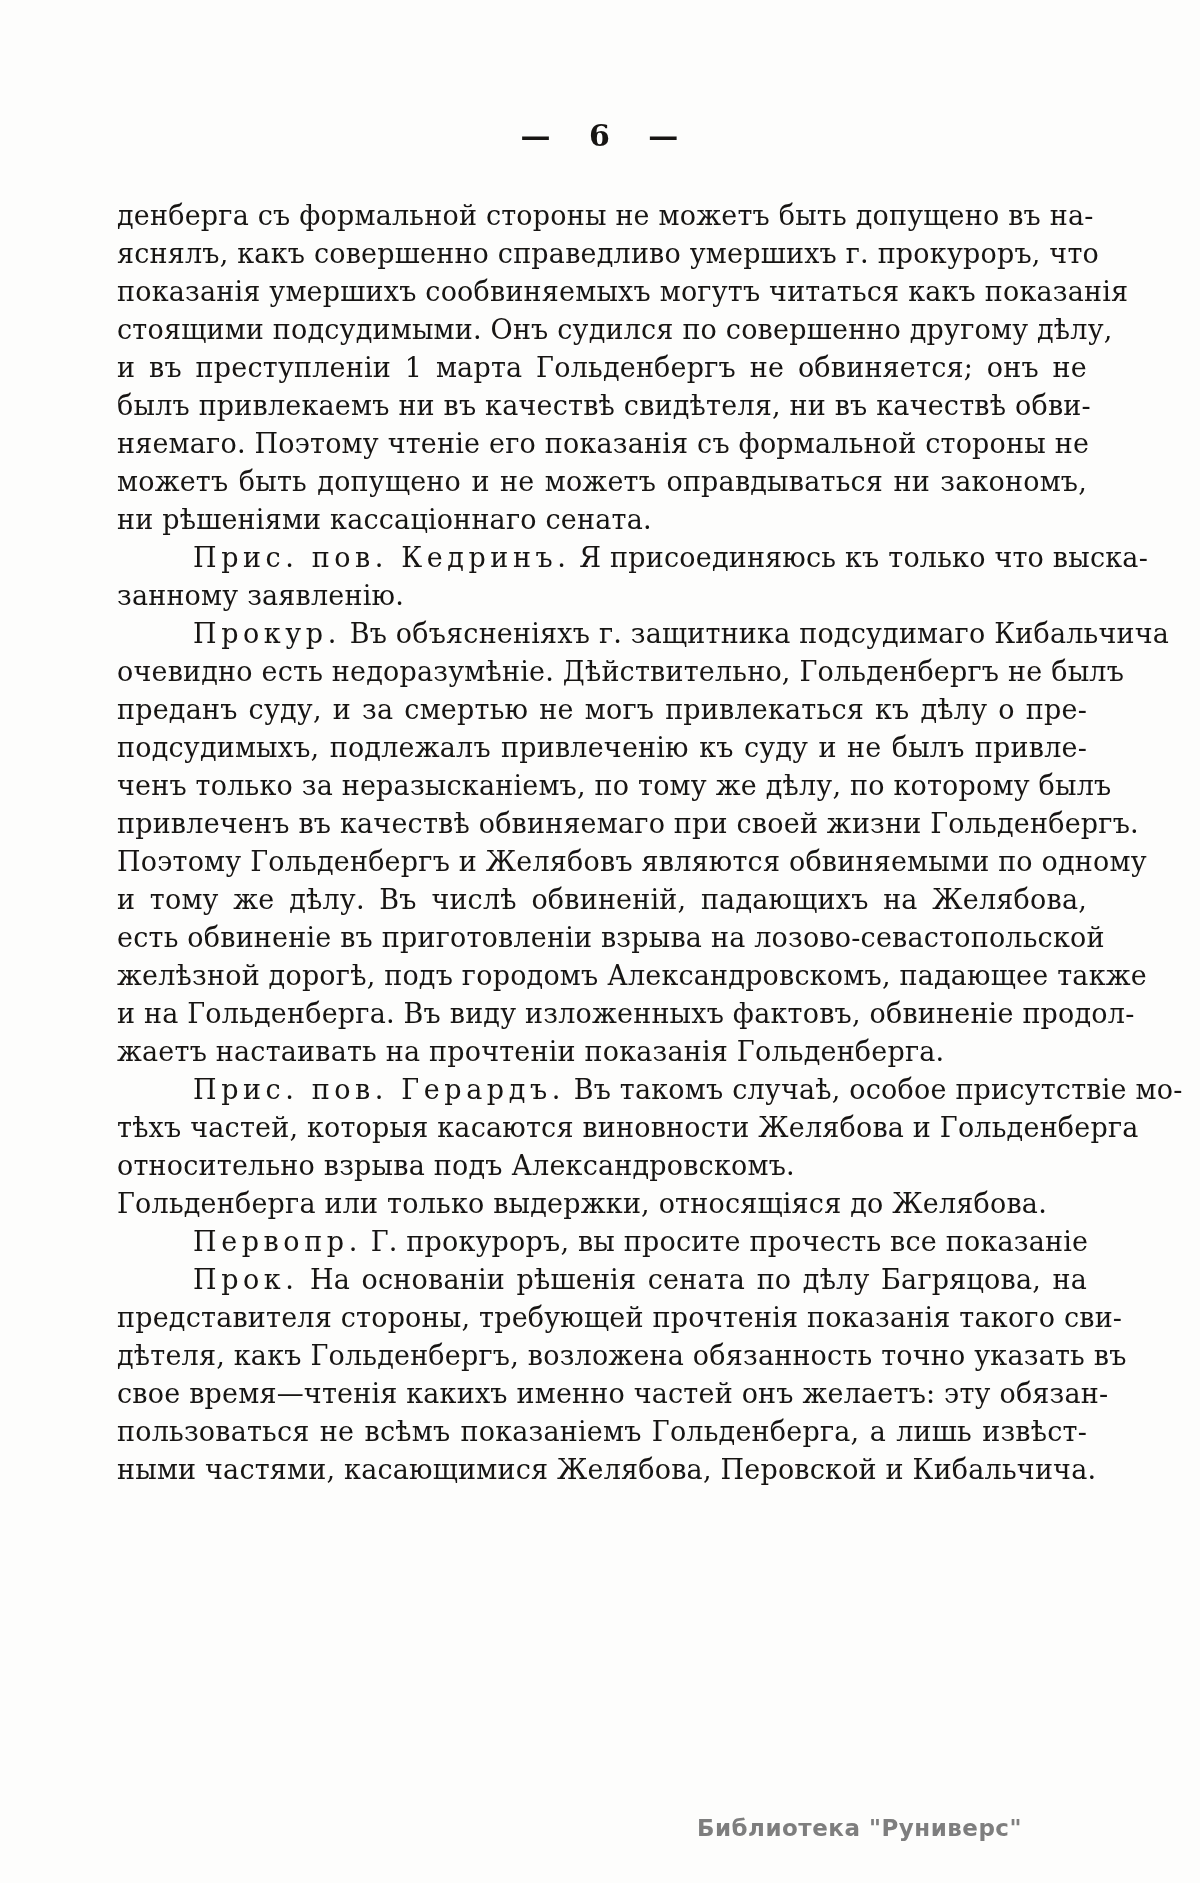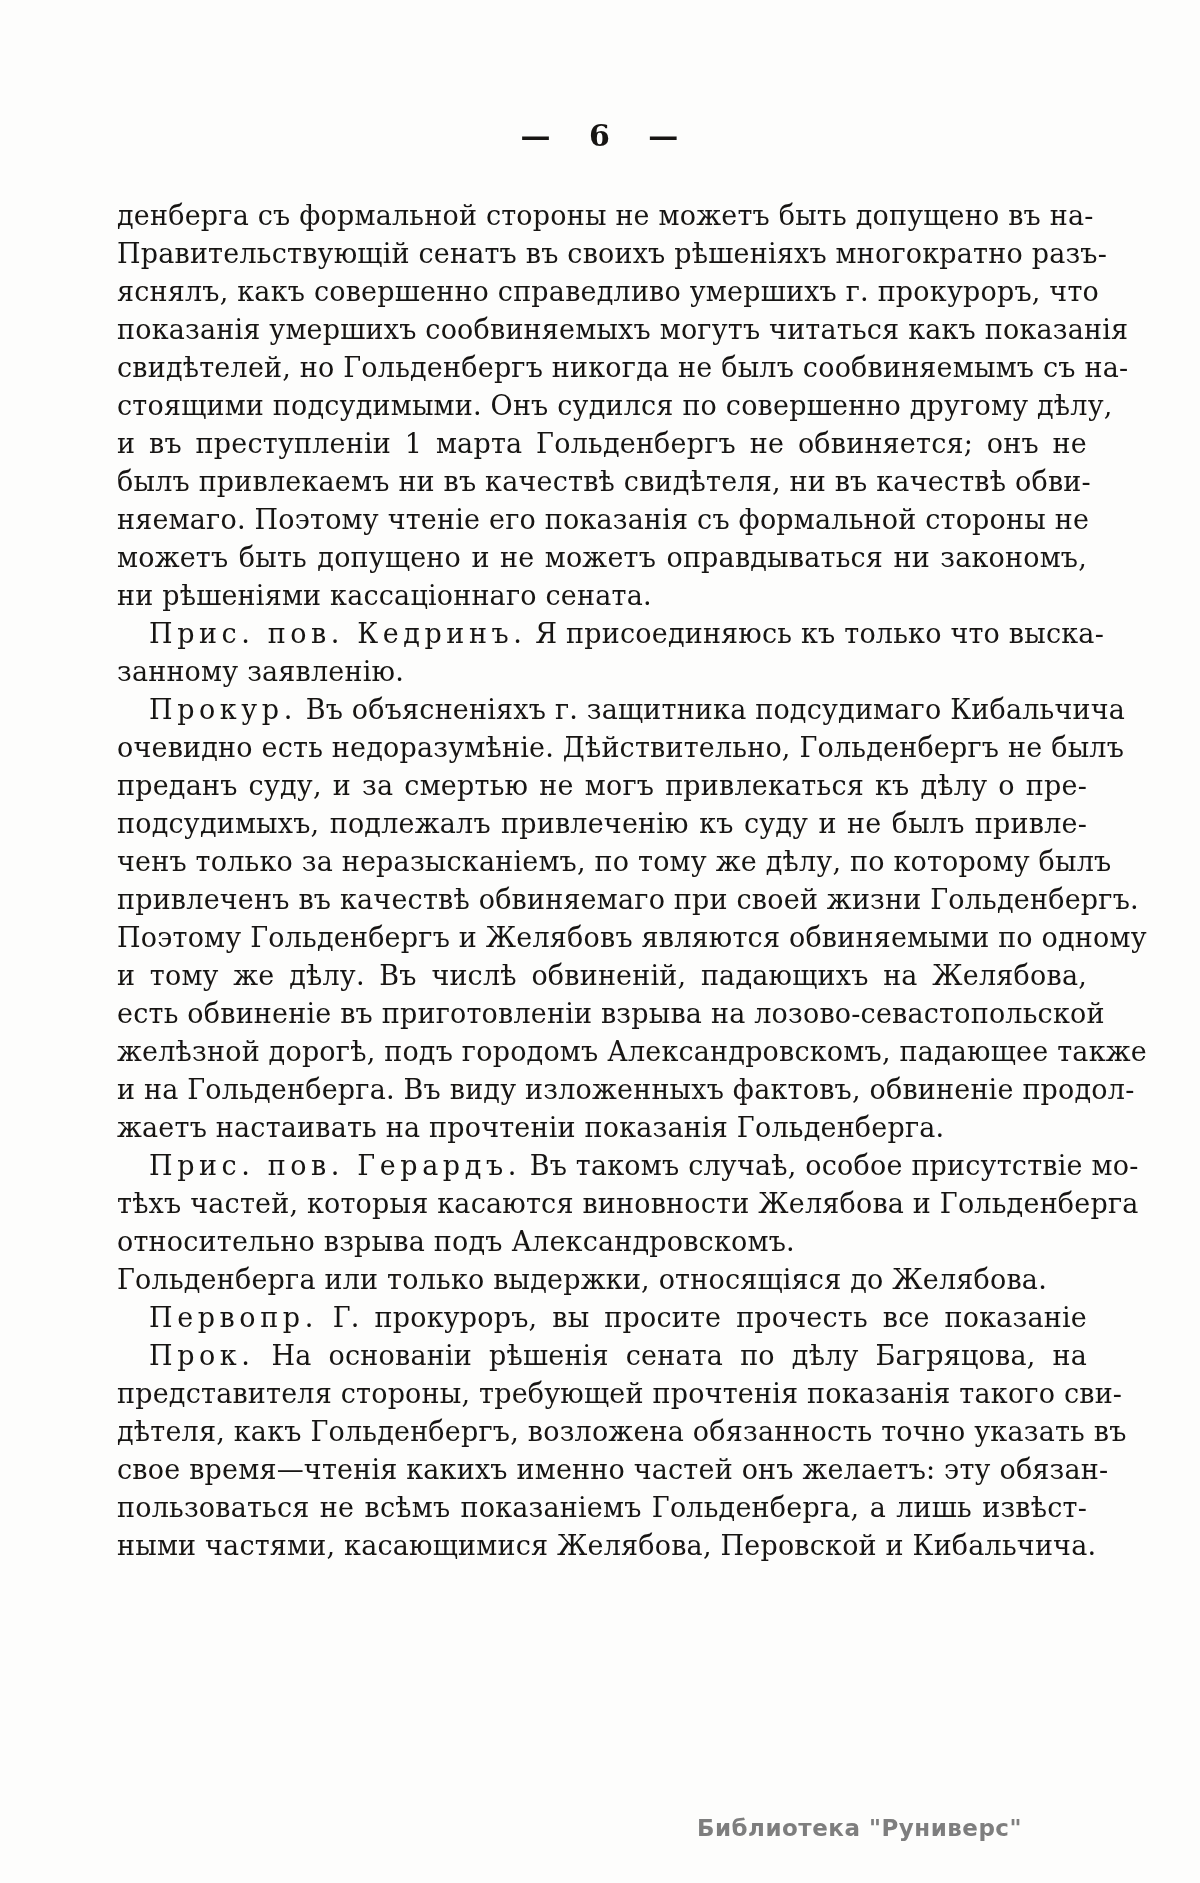--- a/index.html
+++ b/index.html
@@ -44,20 +44,21 @@
     white-space: nowrap;
   }
   .line.last {
     text-align-last: left;
   }
   .line.indent {
     text-indent: 32px;
   }
   .spaced {
     letter-spacing: 0.17em;
+    margin-left: 44px;
   }
 
   .watermark {
     position: absolute;
     top: 1815px;
     right: 178px;
     font-family: "DejaVu Sans", sans-serif;
     font-weight: bold;
     font-size: 23px;
     color: #7e7e7e;
@@ -66,24 +67,22 @@
 </style>
 </head>
 <body>
 
 <div class="page">
   <div class="page-number">— 6 —</div>
 
   <div class="page-body">
       <div class="paragraph">
         <div class="line">денберга съ формальной стороны не можетъ быть допущено въ на-</div>
-        <div class="line">Правительствующій сенатъ въ своихъ рѣшеніяхъ многократно разъ-</div>
         <div class="line">яснялъ, какъ совершенно справедливо умершихъ г. прокуроръ, что</div>
         <div class="line">показанія умершихъ сообвиняемыхъ могутъ читаться какъ показанія</div>
-        <div class="line">свидѣтелей, но Гольденбергъ никогда не былъ сообвиняемымъ съ на-</div>
         <div class="line">стоящими подсудимыми. Онъ судился по совершенно другому дѣлу,</div>
         <div class="line">и въ преступленіи 1 марта Гольденбергъ не обвиняется; онъ не</div>
         <div class="line">былъ привлекаемъ ни въ качествѣ свидѣтеля, ни въ качествѣ обви-</div>
         <div class="line">няемаго. Поэтому чтеніе его показанія съ формальной стороны не</div>
         <div class="line">можетъ быть допущено и не можетъ оправдываться ни закономъ,</div>
         <div class="line last">ни рѣшеніями кассаціоннаго сената.</div>
       </div>
       <div class="paragraph">
         <div class="line indent"><span class="spaced">Прис. пов. Кедринъ.</span> Я присоединяюсь къ только что выска-</div>
         <div class="line last">занному заявленію.</div>

